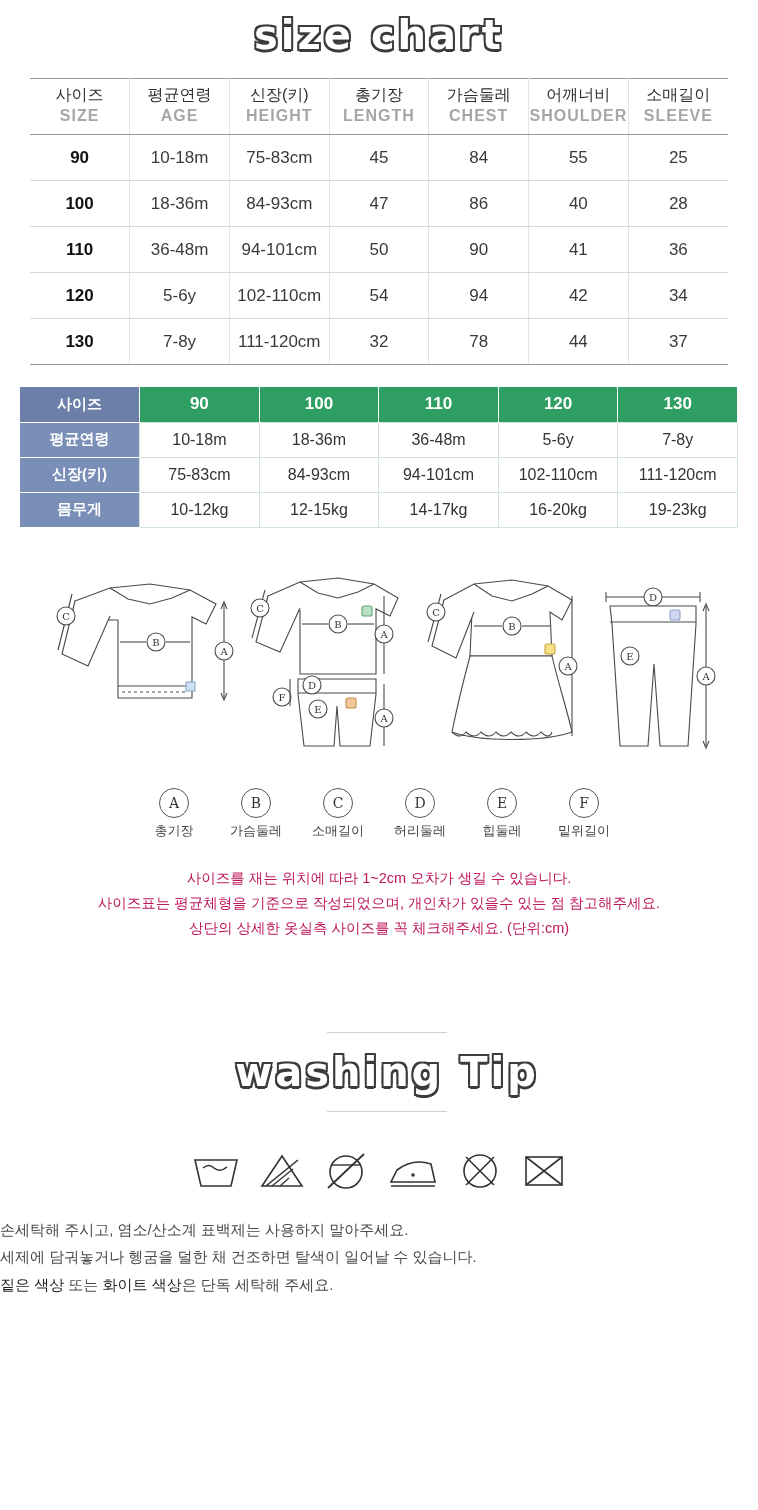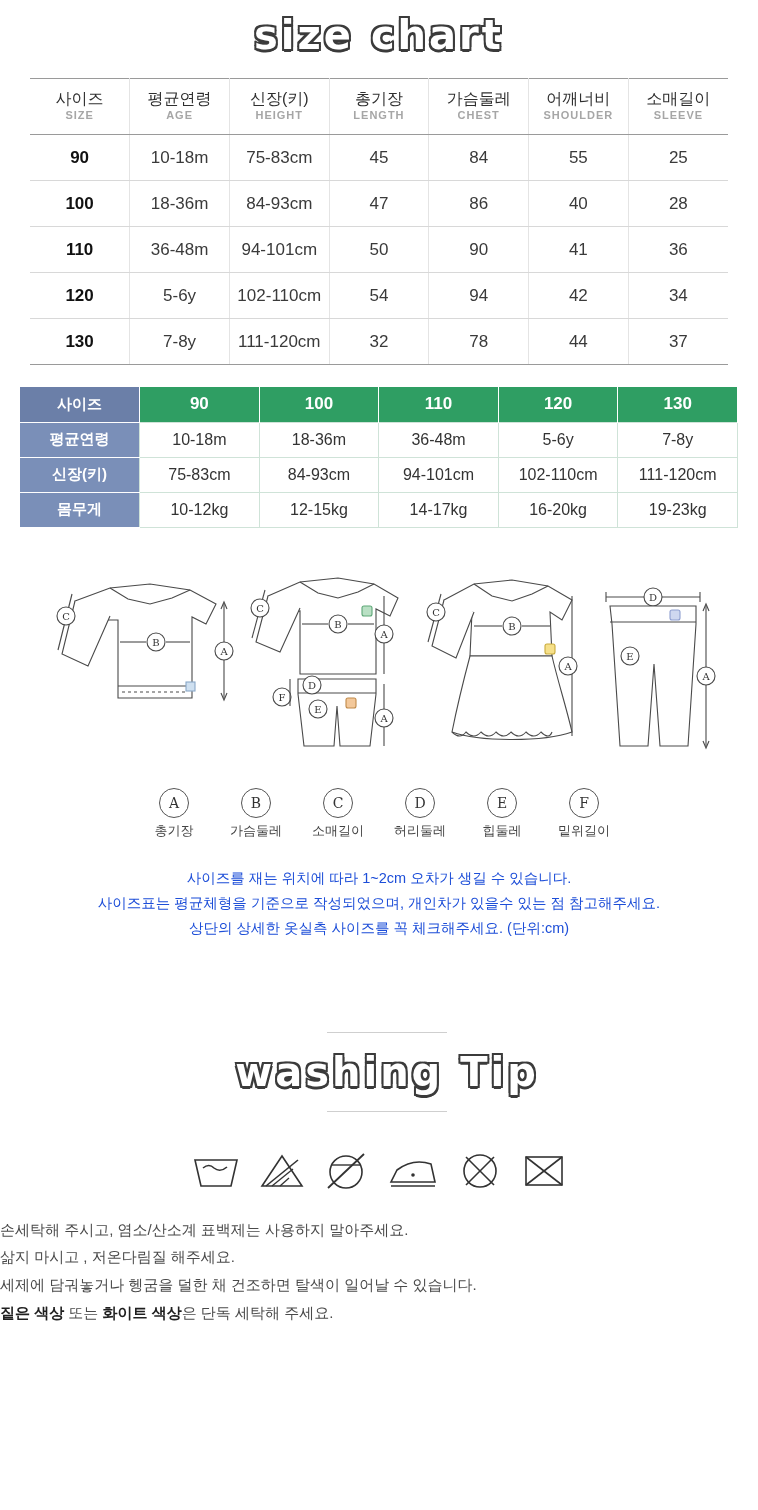--- a/index.html
+++ b/index.html
@@ -54,21 +54,21 @@
   }
   .tbl1 thead .ko {
     display: block;
     font-size: 16px;
     color: #2f2f2f;
     font-weight: normal;
     line-height: 1.15;
   }
   .tbl1 thead .en {
     display: block;
-    font-size: 11px;
+    font-size: 16px;
     color: #a6a6a6;
     letter-spacing: 1px;
     line-height: 1.4;
   }
   .tbl1 tbody td {
     font-size: 17px;
     color: #3a3a3a;
   }
   .tbl1 tbody td.size {
     font-weight: bold;
@@ -150,21 +150,21 @@
     color: #333;
   }
   .legend-label { font-size: 13px; color: #444; }
 
   
   .notes {
     text-align: center;
     margin-top: 26px;
     line-height: 1.75;
     font-size: 14.5px;
-    color: #1d4ed8;
+    color: #be185d;
   }
 
   
   .sep {
     width: 120px;
     height: 1px;
     background: #cfcfcf;
     margin: 0 auto;
   }
   .wash-title-wrap { text-align: center; margin-top: 90px; margin-left: 16px; }
@@ -181,21 +181,21 @@
   .wash-icons svg { display: block; }
 
   .wash-notes {
     text-align: left;
     margin-top: 22px;
     line-height: 1.85;
     font-size: 15px;
     color: #4a4a4a;
     padding-bottom: 50px;
   }
-  .wash-notes b { font-weight: bold; color: #1f1f1f; }
+  .wash-notes b { font-weight: normal; color: #1f1f1f; }
 </style>
 </head>
 <body>
 
 <div class="page">
 
   <div class="title-wrap">
     <div class="bubble-title">size chart</div>
   </div>
 
@@ -486,20 +486,19 @@
     </svg>
     <svg width="54" height="48" viewBox="0 0 54 48">
       <rect x="9" y="11" width="36" height="28" fill="none" stroke="#333" stroke-width="1.6"></rect>
       <line x1="9" y1="11" x2="45" y2="39" stroke="#333" stroke-width="1.6"></line>
       <line x1="45" y1="11" x2="9" y2="39" stroke="#333" stroke-width="1.6"></line>
     </svg>
   </div>
 
   <div class="wash-notes">
     <div>손세탁해 주시고, 염소/산소계 표백제는 사용하지 말아주세요.</div>
-    <div>삶지 마시고 , 저온다림질 해주세요.</div>
     <div>세제에 담궈놓거나 헹굼을 덜한 채 건조하면 탈색이 일어날 수 있습니다.</div>
     <div>
       <b>짙은 색상</b><span> 또는 </span><b>화이트 색상</b><span>은 단독 세탁해 주세요.</span>
     </div>
   </div>
 
 </div>
 
 </body></html>

